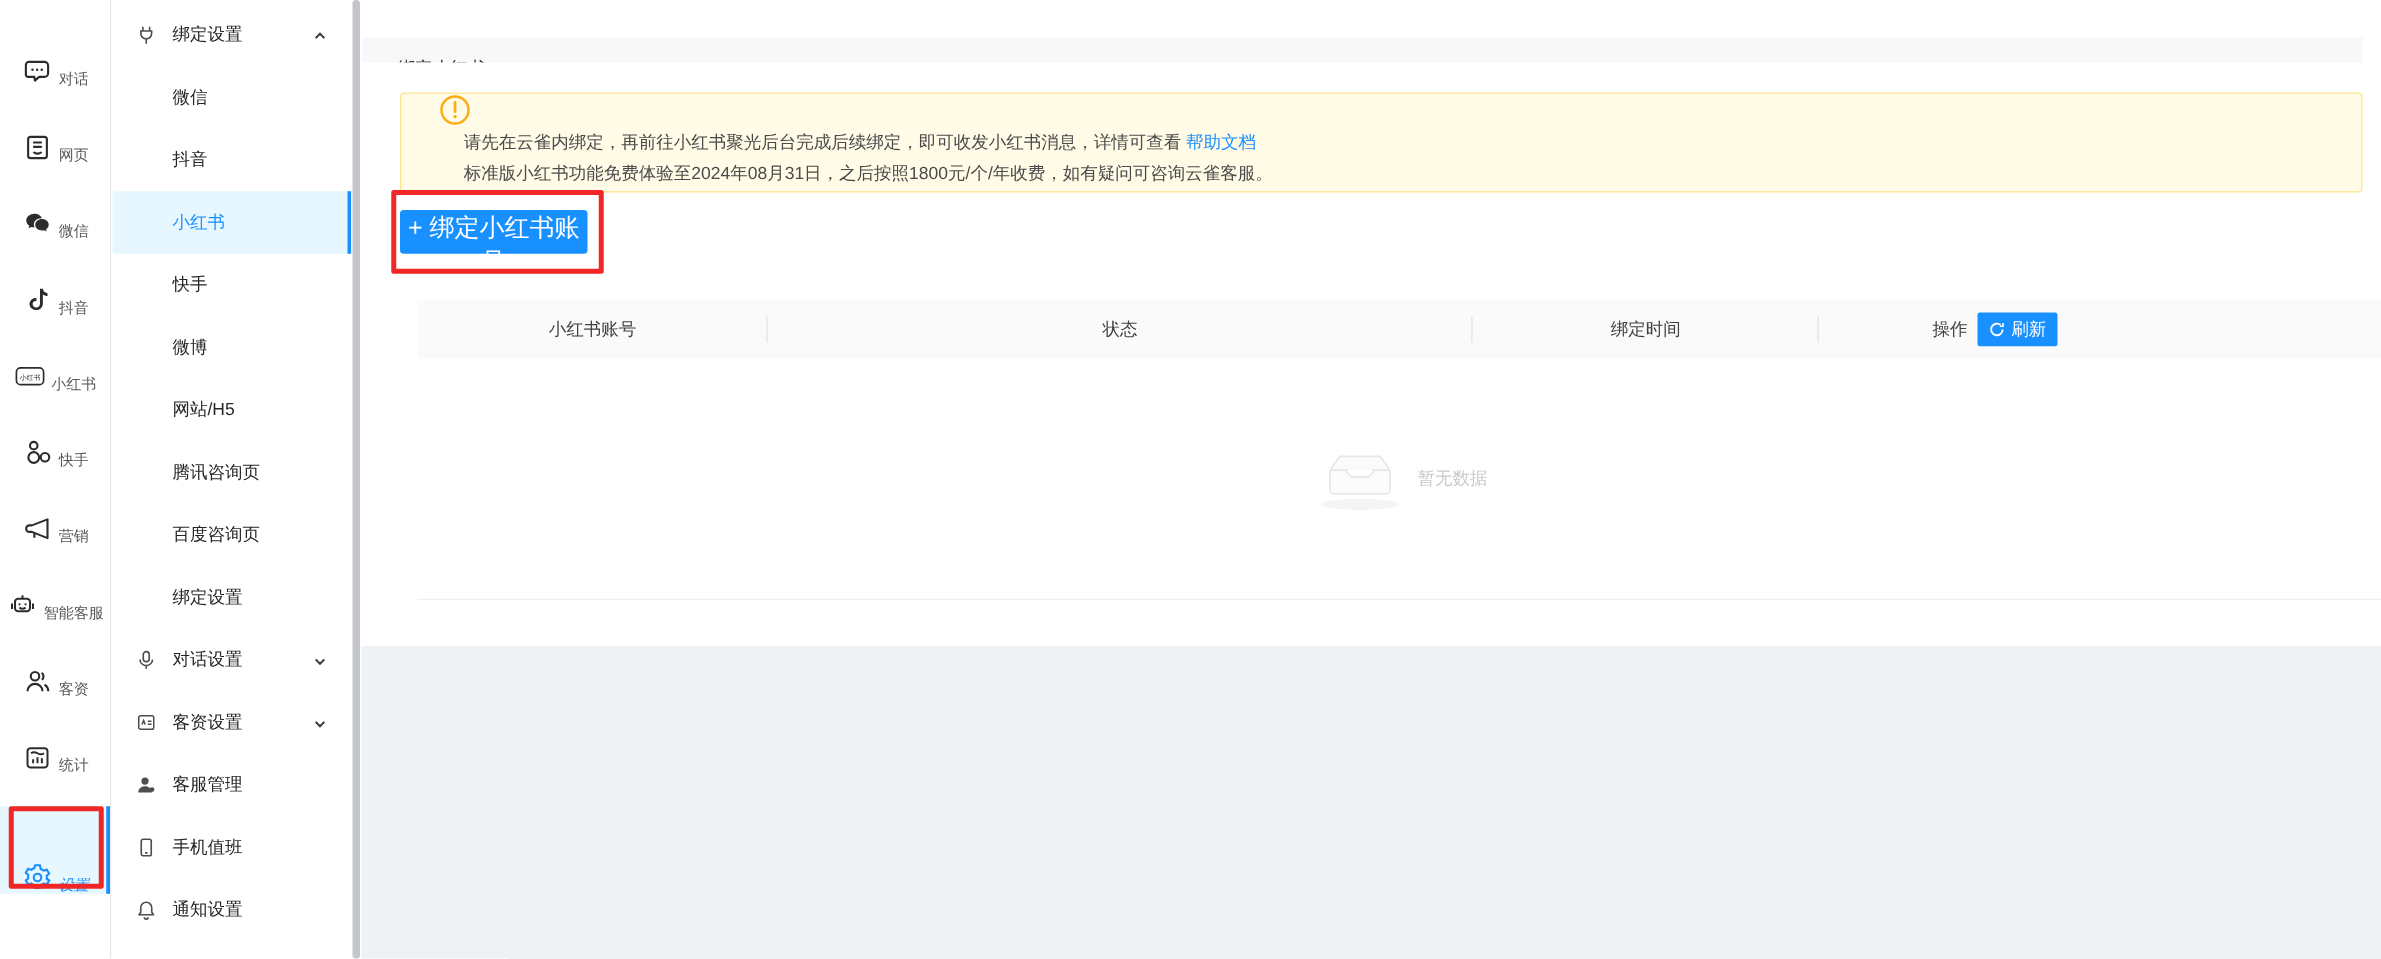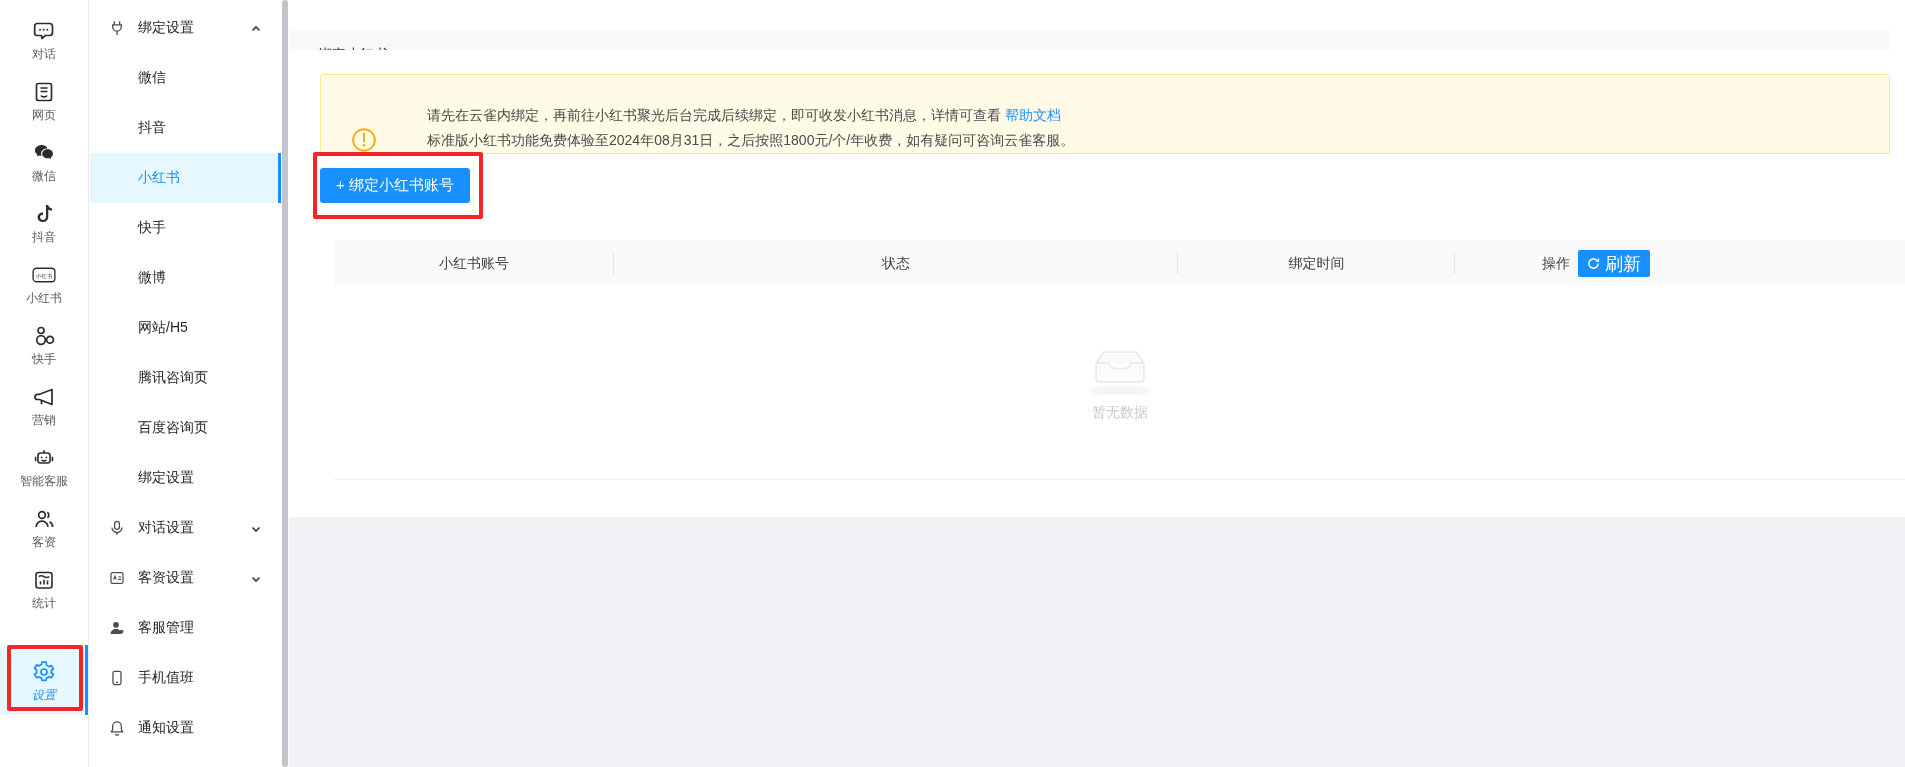--- a/index.html
+++ b/index.html
@@ -8,21 +8,21 @@
     position:relative;width:1905px;height:767px;overflow:hidden;background:#fff;
     font-family:"Liberation Sans","DejaVu Sans",sans-serif;color:#262626;font-size:14px;
   }
   
   .primary-sidebar{
     position:absolute;left:0;top:0;width:89px;height:767px;background:#fff;
     border-right:1px solid #e9e9e9;display:flex;flex-direction:column;align-items:stretch;
     padding-top:9px;z-index:2;
   }
   .p-item{
-    height:61px;display:flex;flex-direction:column;align-items:center;justify-content:center;
+    height:61px;display:flex;flex-direction:row;align-items:flex-end;justify-content:center;
     gap:4px;cursor:pointer;position:relative;
   }
   .p-item .p-icon{width:26px;height:26px;color:#2c2c2c;display:flex;align-items:center;justify-content:center;}
   .p-item .p-icon svg{width:24px;height:24px;}
   .p-item .p-label{font-size:12px;color:#595959;line-height:13px;}
   .p-item.active{background:#e6f7ff;height:70px;margin-top:26px;}
   .p-item.active .p-icon,.p-item.active .p-label{color:#1890ff;font-style:italic;}
   .p-active-bar{position:absolute;right:0;top:0;width:3px;height:100%;background:#1890ff;}
   
   .secondary-sidebar{
@@ -42,45 +42,45 @@
   .side-scrollbar .thumb{position:absolute;left:1px;top:0;width:6px;height:767px;background:#c2c5c9;border-radius:3px;}
   
   .main{position:absolute;left:290px;top:0;width:1615px;height:767px;background:#fff;}
   .page-header{
     position:absolute;left:0;top:0;width:1600px;height:50px;background:#f8f8f9;
     border-bottom:1px solid #eaebed;display:flex;align-items:center;padding-left:28px;color:#333;margin-top:30px;
   }
   .content{position:absolute;left:0;top:50px;width:1615px;height:467px;background:#fff;}
   .banner{
     position:absolute;left:30px;top:24px;width:1570px;height:80px;background:#fffbe6;
-    border:1px solid #ffe58f;border-radius:3px;display:flex;align-items:flex-end;
+    border:1px solid #ffe58f;border-radius:3px;display:flex;align-items:flex-start;flex-direction:column;
   }
   .banner .warn{width:26px;height:26px;margin-left:30px;flex:0 0 auto;}
   .banner .btext{margin-left:50px;line-height:25px;color:#4a4a4a;}
   .banner a{color:#1890ff;text-decoration:none;cursor:pointer;}
   .bind-btn{
     position:absolute;left:30px;top:118px;width:150px;height:35px;background:#1890ff;border:none;
-    color:#fff;font-size:15px;border-radius:3px;cursor:pointer;font-family:inherit;
+    color:#fff;font-size:20px;border-radius:3px;cursor:pointer;font-family:inherit;
   }
   .annotation{position:absolute;border:4px solid #f12727;border-radius:2px;z-index:6;pointer-events:none;}
   .anno-settings{left:7px;top:645px;width:76px;height:66px;}
   .anno-bind{left:23px;top:102px;width:170px;height:67px;}
   
   .table{position:absolute;left:44px;top:190px;width:1572px;}
   .t-head{display:flex;height:47px;background:#fafafa;align-items:center;}
   .t-cell{display:flex;align-items:center;justify-content:center;height:100%;position:relative;color:#404040;font-weight:500;}
   .t-cell:not(:last-child)::after{content:"";position:absolute;right:0;top:13px;width:1px;height:21px;background:#e2e2e2;}
   .c1{width:280px;}.c2{width:169px;}.c3{width:564px;}.c4{width:277px;}.c5{width:282px;font-family:Liberation Mono, monospace;}
   .refresh-btn{
     margin-left:8px;height:27px;padding:0 9px;background:#1890ff;color:#fff;border:none;border-radius:2px;
-    display:flex;align-items:center;gap:5px;font-size:18px;cursor:pointer;font-family:inherit;font-weight:400;
+    display:flex;align-items:center;gap:5px;font-size:14px;cursor:pointer;font-family:inherit;font-weight:400;
   }
   .refresh-btn svg{width:13px;height:13px;}
   .t-body{
-    height:193px;border-bottom:1px solid #efefef;display:flex;flex-direction:column;
+    height:193px;border-bottom:1px solid #efefef;display:flex;flex-direction:row;
     align-items:center;justify-content:center;gap:8px;
   }
   .empty-text{color:#c9c9c9;font-size:14px;}
   .gray-footer{position:absolute;left:-1px;top:517px;width:1616px;height:250px;background:#eff1f4;}
 </style>
 </head>
 <body>
 
 <div class="page">
 

